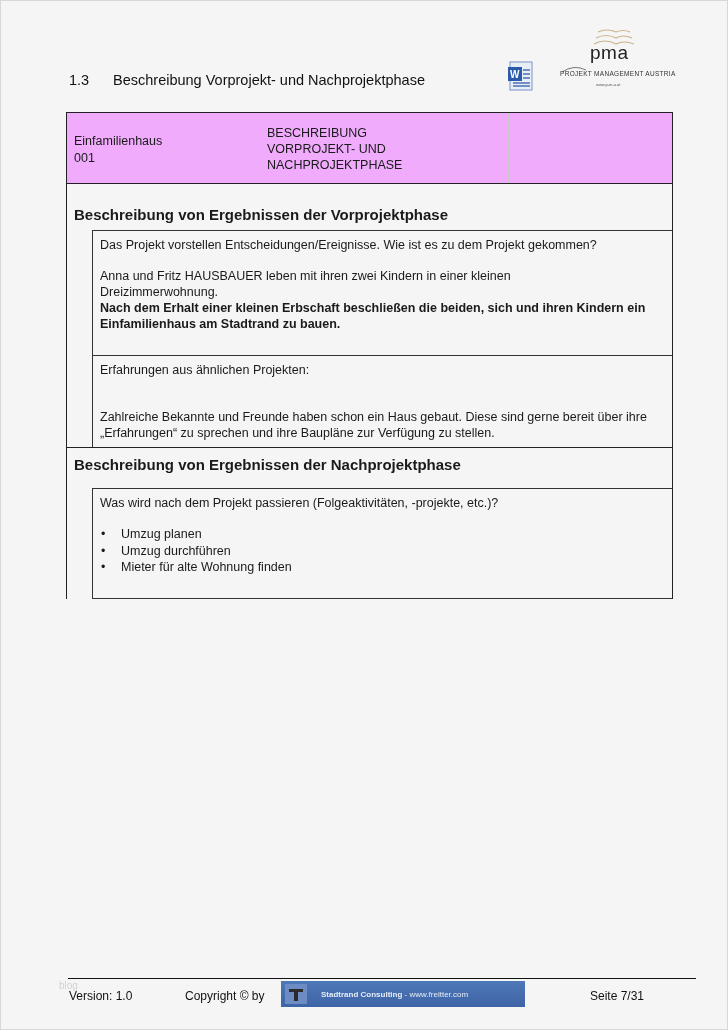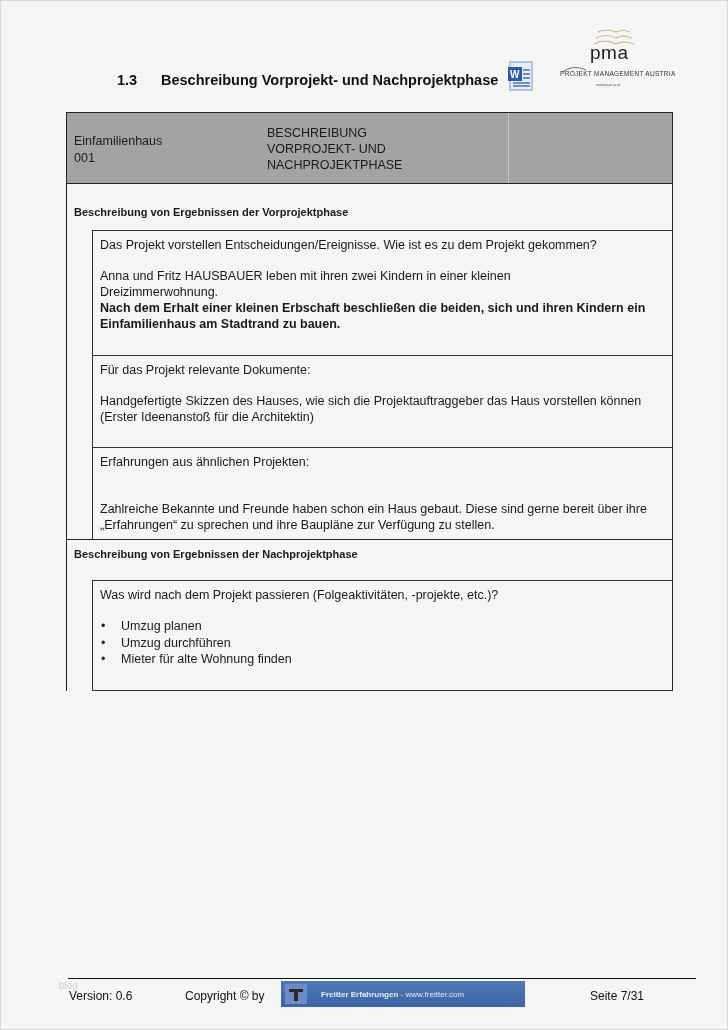--- a/index.html
+++ b/index.html
@@ -3,39 +3,39 @@
 <meta charset="utf-8">
 <style>
   html, body { margin: 0; padding: 0; }
   body {
     width: 728px; height: 1030px; background: #f5f5f5;
     font-family: "Liberation Sans", sans-serif; color: #1a1a1a;
     position: relative; overflow: hidden;
   }
   .page-border { position: absolute; left: 0; top: 0; width: 726px; height: 1028px; border: 1px solid #d8d8d8; }
   .heading {
-    position: absolute; left: 69px; top: 72px; font-size: 14.5px; font-weight: bold; color: #111; margin-left: 48px;
+    position: absolute; left: 69px; top: 72px; font-size: 14.5px; font-weight: normal; color: #111;
   }
   .heading .num { display: inline-block; width: 44px; }
   .word-icon { position: absolute; left: 507px; top: 60px; width: 28px; height: 32px; }
   .pma-logo { position: absolute; left: 560px; top: 28px; width: 100px; height: 62px; }
   .pma-text { position: absolute; left: 590px; top: 42px; font-size: 19px; color: #222; letter-spacing: 0.5px; }
   .pma-sub { position: absolute; left: 560px; top: 70px; font-size: 6.5px; color: #333; letter-spacing: 0.3px; white-space: nowrap; }
   .pma-url { position: absolute; left: 596px; top: 82px; font-size: 4px; color: #555; }
 
   .table { position: absolute; left: 66px; top: 112px; width: 607px; }
   .head-row {
-    height: 70px; background: #a3a3a3; border: 1.5px solid #222; position: relative;
+    height: 70px; background: #f0abfc; border: 1.5px solid #222; position: relative;
   }
   .head-left { position: absolute; left: 7px; top: 20px; font-size: 12.5px; line-height: 17px; }
   .head-center { position: absolute; left: 200px; width: 218px; top: 12px; font-size: 12.5px; line-height: 16px; }
   .head-divider { position: absolute; left: 441px; top: 0; bottom: 0; border-left: 1px solid #c8c8c8; }
 
   .body-box { border-left: 1.5px solid #222; border-right: 1.5px solid #222; position: relative; }
-  .section-title { font-size: 11px; font-weight: bold; padding: 22px 0 0 7px; height: 24px; }
+  .section-title { font-size: 15px; font-weight: bold; padding: 22px 0 0 7px; height: 24px; }
   .inner { margin-left: 25px; border-left: 1.5px solid #333; }
   .inner-cell { border-top: 1.5px solid #333; padding: 6px 0 0 7px; font-size: 12.5px; line-height: 16px; position: relative; }
   .inner-cell p { margin: 0; }
   .gap { height: 15px; }
   .bullets { margin: 0; padding: 0; list-style: none; }
   .bullets li { position: relative; padding-left: 21px; line-height: 16.5px; }
   .bullets li::before { content: "•"; position: absolute; left: 1px; top: 0; }
 
   .footer-line { position: absolute; left: 68px; top: 978px; width: 628px; border-top: 1px solid #111; }
   .footer-text { position: absolute; top: 989px; font-size: 12px; color: #111; }
@@ -97,25 +97,20 @@
   <div class="body-box">
     <div class="section-title">Beschreibung von Ergebnissen der Vorprojektphase</div>
     <div class="inner">
       <div class="inner-cell" style="height:118px;">
         <p>Das Projekt vorstellen Entscheidungen/Ereignisse. Wie ist es zu dem Projekt gekommen?</p>
         <div class="gap"></div>
         <p style="width:440px;">Anna und Fritz HAUSBAUER leben mit ihren zwei Kindern in einer kleinen Dreizimmerwohnung.</p>
         <p style="width:560px;font-weight:bold;">Nach dem Erhalt einer kleinen Erbschaft beschließen die beiden, sich und ihren Kindern ein Einfamilienhaus am Stadtrand zu bauen.</p>
       </div>
       <div class="inner-cell" style="height:85px;">
-        <p>Für das Projekt relevante Dokumente:</p>
-        <div class="gap"></div>
-        <p style="width:545px;">Handgefertigte Skizzen des Hauses, wie sich die Projektauftraggeber das Haus vorstellen können (Erster Ideenanstoß für die Architektin)</p>
-      </div>
-      <div class="inner-cell" style="height:85px;">
         <p>Erfahrungen aus ähnlichen Projekten:</p>
         <div class="gap"></div>
         <p style="width:570px;margin-top:16px;">Zahlreiche Bekannte und Freunde haben schon ein Haus gebaut. Diese sind gerne bereit über ihre „Erfahrungen“ zu sprechen und ihre Baupläne zur Verfügung zu stellen.</p>
       </div>
     </div>
   </div>
 
   <div class="body-box" style="border-top:1.5px solid #222;">
     <div class="section-title" style="padding-top:8px; height:32px;">Beschreibung von Ergebnissen der Nachprojektphase</div>
     <div class="inner">
@@ -127,23 +122,23 @@
           <li>Umzug durchführen</li>
           <li>Mieter für alte Wohnung finden</li>
         </ul>
       </div>
     </div>
   </div>
 </div>
 
 <div class="blog">blog</div>
 <div class="footer-line"></div>
-<div class="footer-text" style="left:69px;">Version: 0.6</div>
+<div class="footer-text" style="left:69px;">Version: 1.0</div>
 <div class="footer-text" style="left:185px;">Copyright © by</div>
 <div class="freitter">
   <div class="logo-sq"></div>
   <div class="ftxt">
-    <b>Freitter Erfahrungen</b>
+    <b>Stadtrand Consulting</b>
     <span>-</span>
     <span>www.freitter.com</span>
   </div>
 </div>
 <div class="footer-text" style="left:590px;">Seite 7/31</div>
 
 </body></html>

